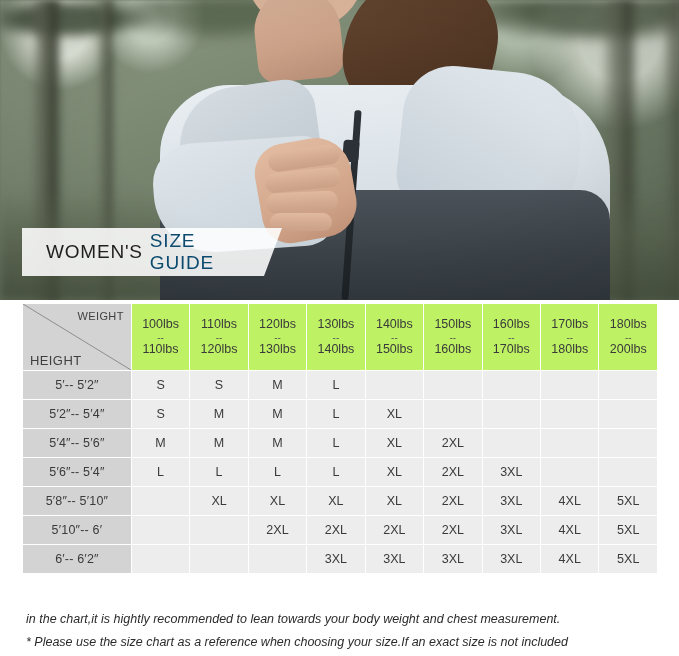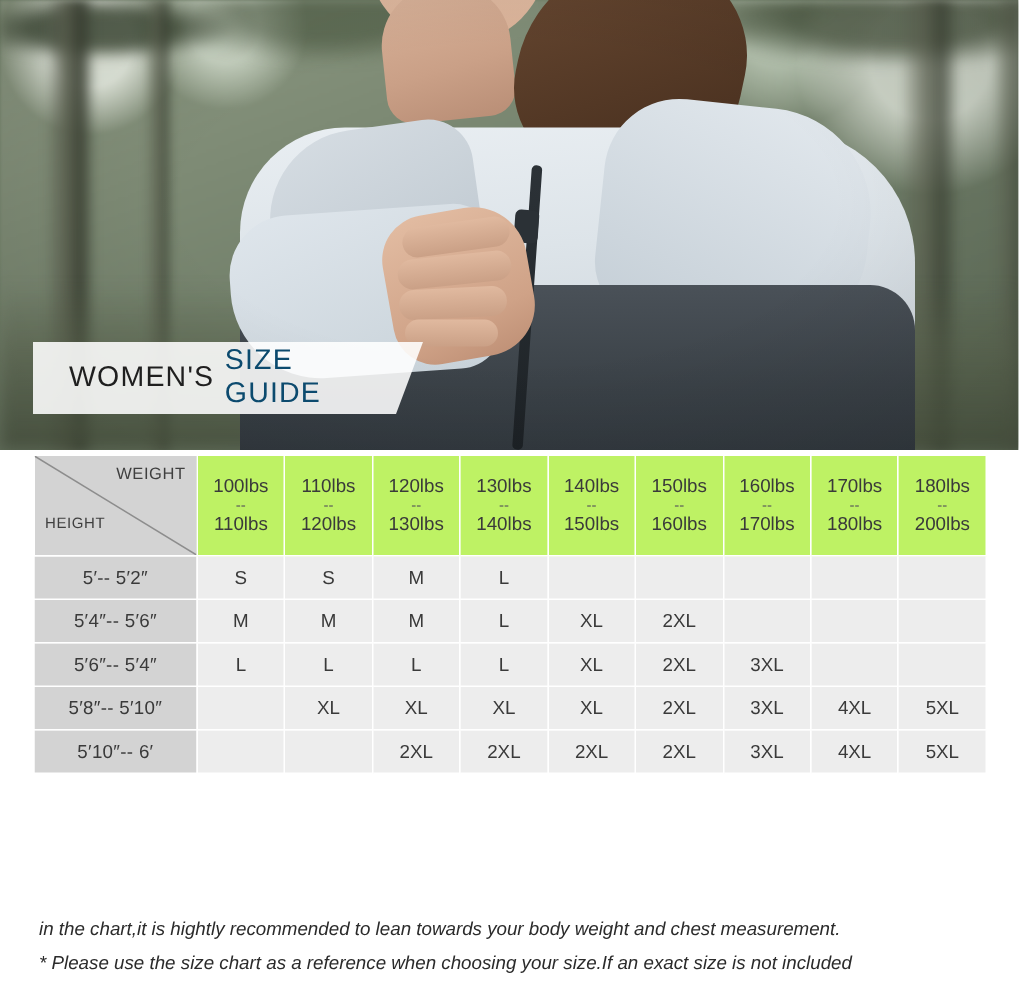--- a/index.html
+++ b/index.html
@@ -255,22 +255,22 @@
   .corner .wlab {
     position: absolute;
     right: 7px; top: 6px;
     font-size: 11px;
     letter-spacing: 0.4px;
     color: #3f3f3f;
     text-align: center;
   }
   .corner .hlab {
     position: absolute;
-    left: 7px; bottom: 15px;
-    font-size: 10px;
+    left: 7px; bottom: 2px;
+    font-size: 13px;
     letter-spacing: 0.4px;
     color: #3f3f3f;
   }
   .rowhdr {
     background: #d3d3d3;
     height: 28px;
     font-size: 12.5px;
     color: #3a3a3a;
     letter-spacing: 0.2px;
   }
@@ -413,20 +413,32 @@
           <td class="cell">S</td>
           <td class="cell">M</td>
           <td class="cell">L</td>
           <td class="cell"></td>
           <td class="cell"></td>
           <td class="cell"></td>
           <td class="cell"></td>
           <td class="cell"></td>
         </tr>
         <tr>
+          <td class="rowhdr">5′2″-- 5′4″</td>
+          <td class="cell">S</td>
+          <td class="cell">M</td>
+          <td class="cell">M</td>
+          <td class="cell">L</td>
+          <td class="cell">XL</td>
+          <td class="cell"></td>
+          <td class="cell"></td>
+          <td class="cell"></td>
+          <td class="cell"></td>
+        </tr>
+        <tr>
           <td class="rowhdr">5′4″-- 5′6″</td>
           <td class="cell">M</td>
           <td class="cell">M</td>
           <td class="cell">M</td>
           <td class="cell">L</td>
           <td class="cell">XL</td>
           <td class="cell">2XL</td>
           <td class="cell"></td>
           <td class="cell"></td>
           <td class="cell"></td>
@@ -460,20 +472,32 @@
           <td class="cell"></td>
           <td class="cell"></td>
           <td class="cell">2XL</td>
           <td class="cell">2XL</td>
           <td class="cell">2XL</td>
           <td class="cell">2XL</td>
           <td class="cell">3XL</td>
           <td class="cell">4XL</td>
           <td class="cell">5XL</td>
         </tr>
+        <tr>
+          <td class="rowhdr">6′-- 6′2″</td>
+          <td class="cell"></td>
+          <td class="cell"></td>
+          <td class="cell"></td>
+          <td class="cell">3XL</td>
+          <td class="cell">3XL</td>
+          <td class="cell">3XL</td>
+          <td class="cell">3XL</td>
+          <td class="cell">4XL</td>
+          <td class="cell">5XL</td>
+        </tr>
       </tbody>
     </table>
   </div>
 
   <div class="footnote">
     <div>in the chart,it is hightly recommended to lean towards your body weight and chest measurement.</div>
     <div>* Please use the size chart as a reference when choosing your size.If an exact size is not included</div>
   </div>
 
 </div>

